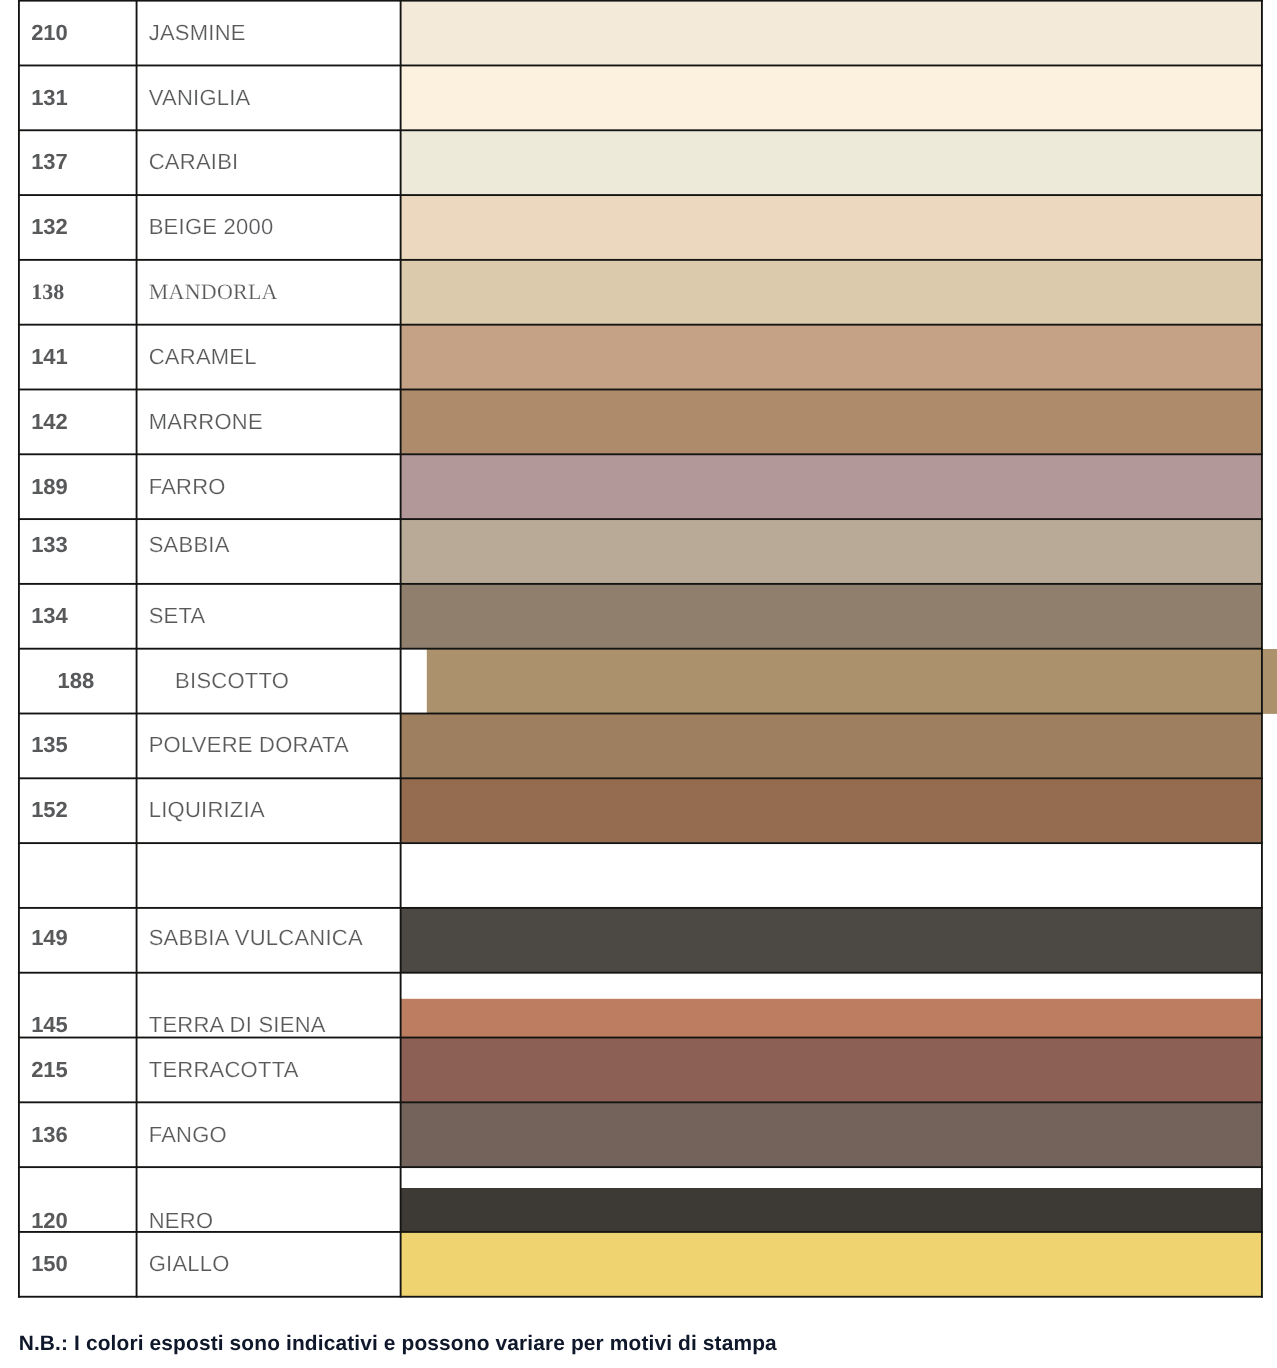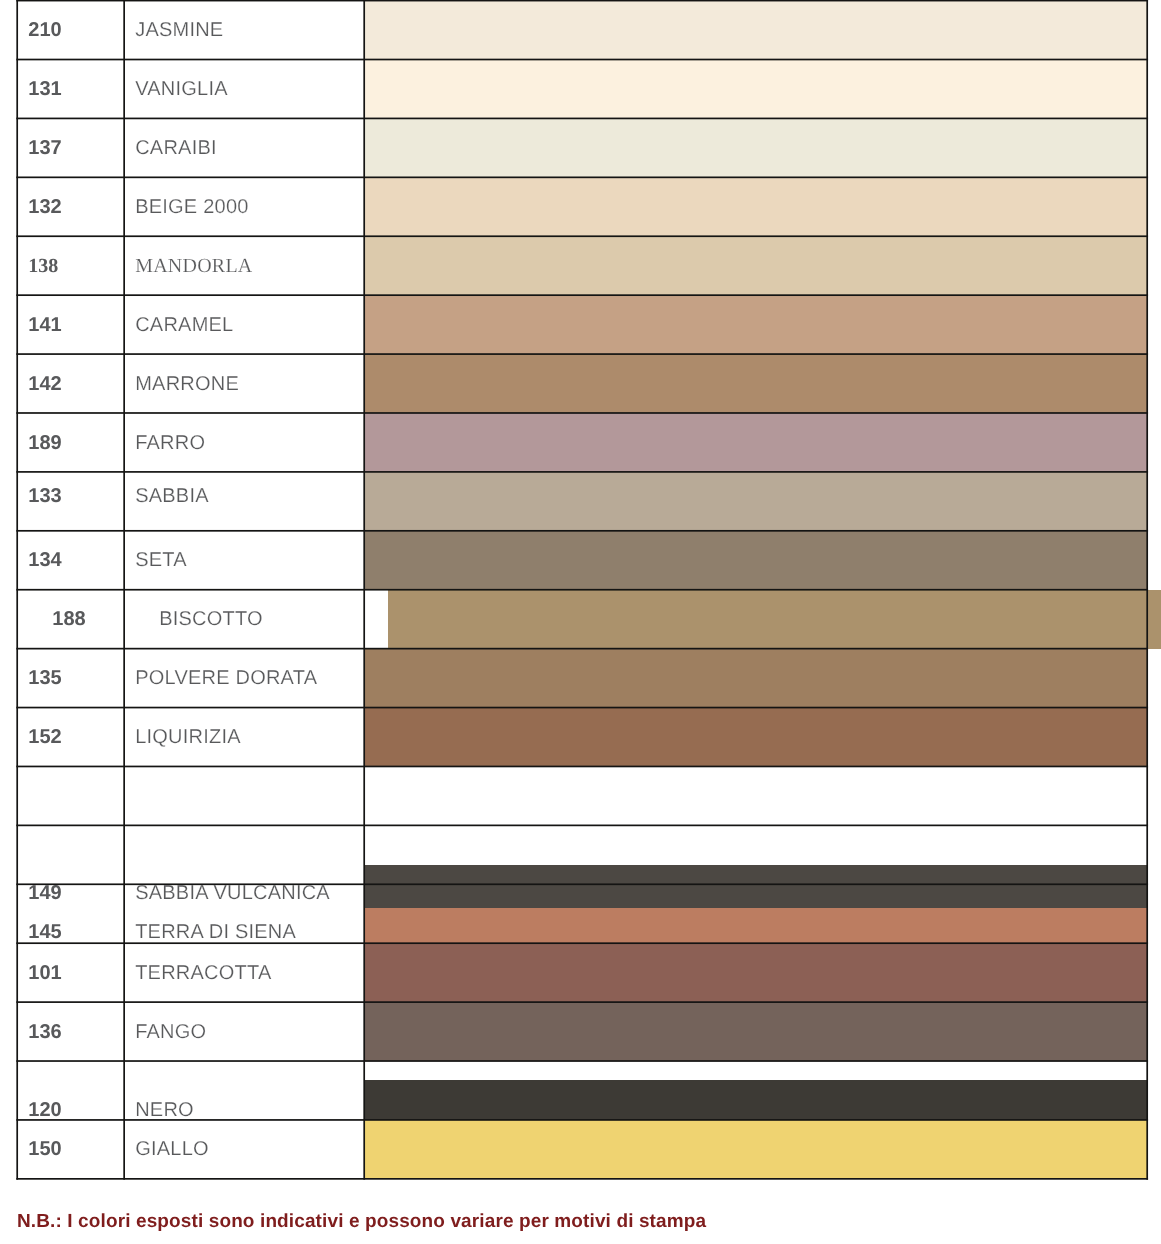--- a/index.html
+++ b/index.html
@@ -73,21 +73,21 @@
     -webkit-text-stroke: 0.2px #ffffff;
   }
 
   
   .note {
     position: absolute;
     left: 17px;
     top: 1211px;
     font-size: 19px;
     font-weight: 700;
-    color: #7f1d1d;
+    color: #0f172a;
     letter-spacing: 0.12px;
     white-space: nowrap;
   }
 </style>
 </head>
 <body>
 
 <div class="page">
   <div class="color-table">
     <div class="swatch-layer">
@@ -149,33 +149,33 @@
       <div class="row" style="top: 648.638px; height: 58.9125px;">
         <div class="c-swatch" style="background: rgb(158, 127, 96);"></div>
         <div class="c-code">135</div>
         <div class="c-name">POLVERE DORATA</div>
       </div>
       <div class="row" style="top: 707.55px; height: 58.9125px;">
         <div class="c-swatch" style="background: rgb(150, 108, 81);"></div>
         <div class="c-code">152</div>
         <div class="c-name">LIQUIRIZIA</div>
       </div>
-      <div class="row" style="top: 825.375px; height: 55px; margin-top: 40px;">
+      <div class="row" style="top: 825.375px; height: 55px;">
         <div class="c-swatch" style="background: rgb(76, 72, 67);"></div>
         <div class="c-code">149</div>
         <div class="c-name">SABBIA VULCANICA</div>
       </div>
       <div class="row" style="top: 908px; height: 48px; border-radius: 14px;">
         <div class="c-swatch" style="background: rgb(188, 125, 97);"></div>
         <div class="c-code">145</div>
         <div class="c-name">TERRA DI SIENA</div>
       </div>
       <div class="row" style="top: 943.2px; height: 58.9125px;">
         <div class="c-swatch" style="background: rgb(140, 96, 85);"></div>
-        <div class="c-code">101</div>
+        <div class="c-code">215</div>
         <div class="c-name">TERRACOTTA</div>
       </div>
       <div class="row" style="top: 1002.11px; height: 58.9125px;">
         <div class="c-swatch" style="background: rgb(116, 99, 91);"></div>
         <div class="c-code">136</div>
         <div class="c-name">FANGO</div>
       </div>
       <div class="row" style="top: 1061.02px; height: 58.9125px; margin-top: 19px;">
         <div class="c-swatch" style="background: rgb(61, 58, 53);"></div>
         <div class="c-code">120</div>

